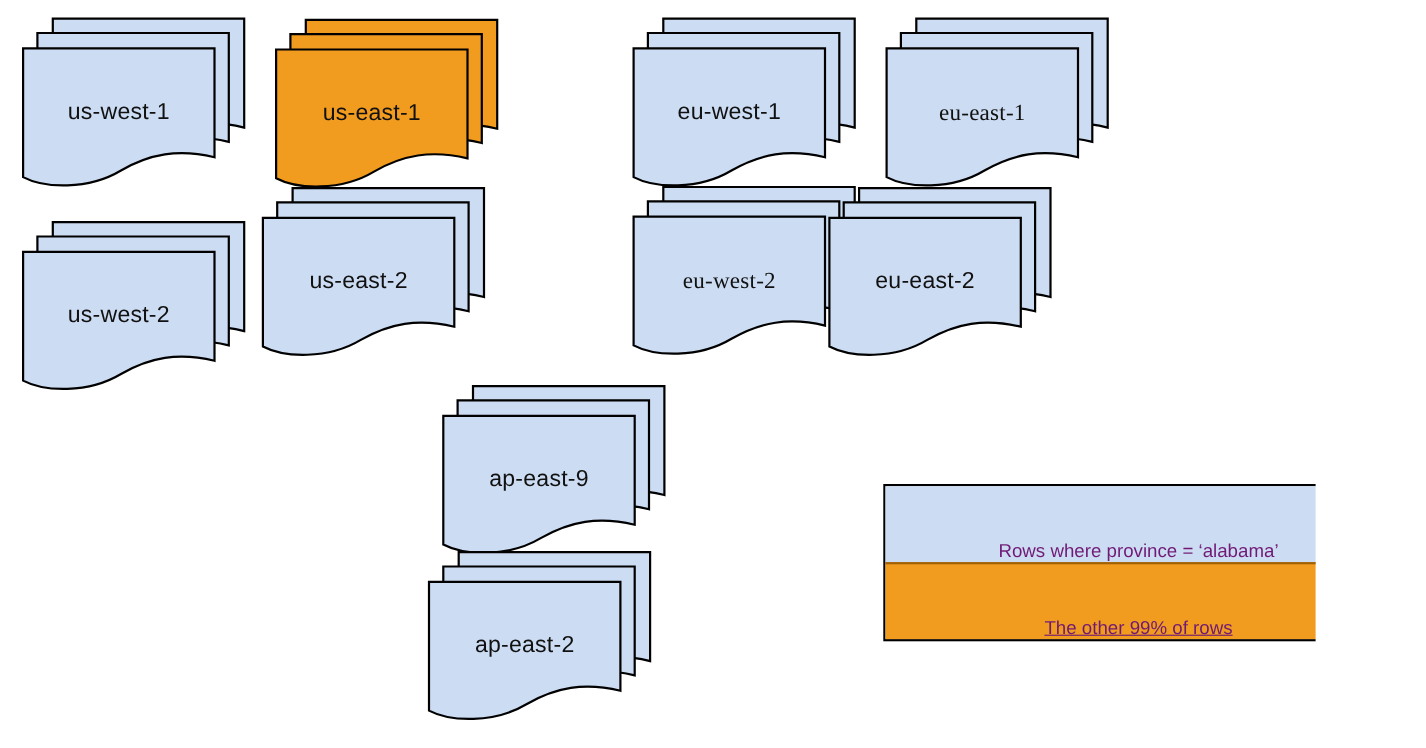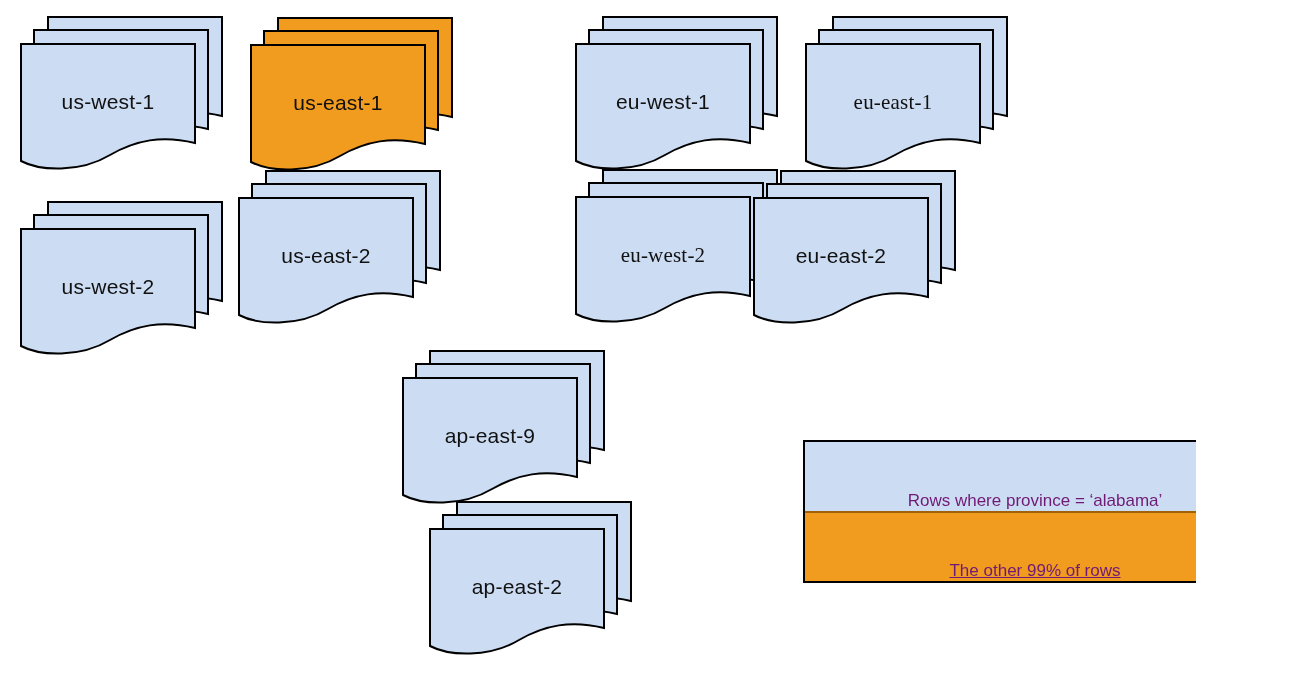--- a/index.html
+++ b/index.html
@@ -173,21 +173,21 @@
       <path d="M1,1 L175,1 L175,100 C142,92 116,97 90,112 C60,130 20,128 1,118 Z" stroke="#000000" stroke-width="2" fill="#ccdcf2"></path>
     </svg>
     <svg class="doc mid" viewBox="0 0 176 132">
       <path d="M1,1 L175,1 L175,100 C142,92 116,97 90,112 C60,130 20,128 1,118 Z" stroke="#000000" stroke-width="2" fill="#ccdcf2"></path>
     </svg>
     <svg class="doc front" viewBox="0 0 176 132">
       <path d="M1,1 L175,1 L175,100 C142,92 116,97 90,112 C60,130 20,128 1,118 Z" stroke="#000000" stroke-width="2" fill="#ccdcf2"></path>
     </svg>
     <div class="stack-label">ap-east-9</div>
   </div>
-      <div class="stack" style="left: 389px; top: 501px; margin-left: 40px;">
+      <div class="stack" style="left: 389px; top: 501px;">
     <svg class="doc back" viewBox="0 0 176 132">
       <path d="M1,1 L175,1 L175,100 C142,92 116,97 90,112 C60,130 20,128 1,118 Z" stroke="#000000" stroke-width="2" fill="#ccdcf2"></path>
     </svg>
     <svg class="doc mid" viewBox="0 0 176 132">
       <path d="M1,1 L175,1 L175,100 C142,92 116,97 90,112 C60,130 20,128 1,118 Z" stroke="#000000" stroke-width="2" fill="#ccdcf2"></path>
     </svg>
     <svg class="doc front" viewBox="0 0 176 132">
       <path d="M1,1 L175,1 L175,100 C142,92 116,97 90,112 C60,130 20,128 1,118 Z" stroke="#000000" stroke-width="2" fill="#ccdcf2"></path>
     </svg>
     <div class="stack-label">ap-east-2</div>

